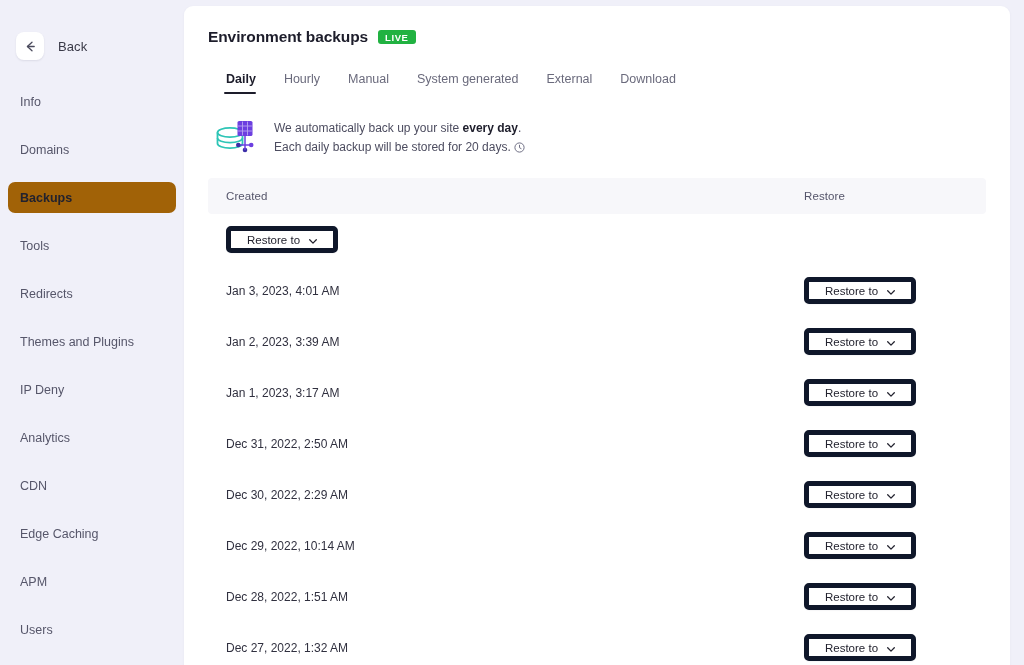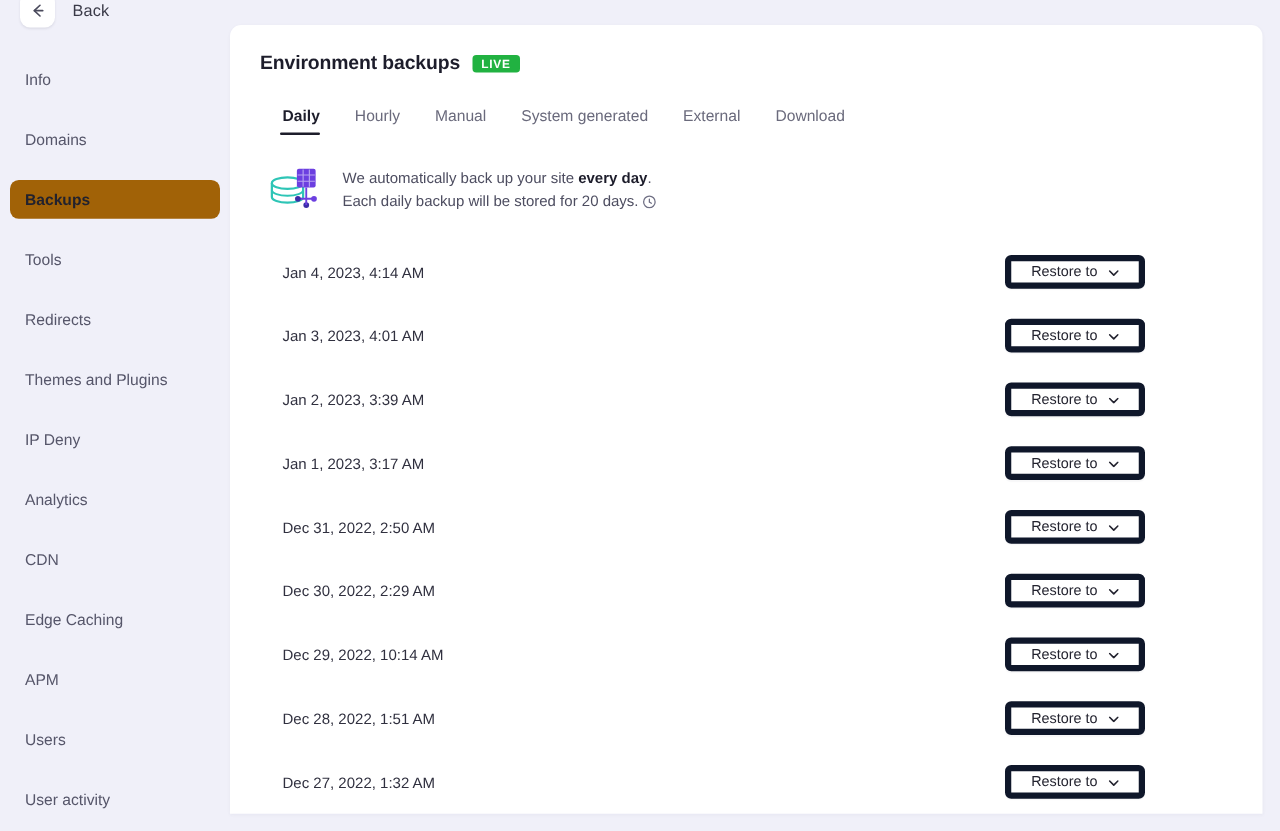--- a/index.html
+++ b/index.html
@@ -8,21 +8,20 @@
     overflow: hidden;
     background: #f0f0f9;
     font-family: "Liberation Sans", sans-serif;
     -webkit-font-smoothing: antialiased;
   }
   .app {
     position: relative;
     width: 1024px; height: 665px;
     display: flex;
     background: #f0f0f9;
-    align-items: center;
   }
 
   
   .sidebar {
     width: 184px;
     flex: 0 0 184px;
     background: #f0f0f9;
     padding-top: 32px;
     display: flex;
     flex-direction: column;
@@ -333,25 +332,28 @@
               <svg width="11" height="11" viewBox="0 0 11 11" aria-hidden="true">
                 <circle cx="5.5" cy="5.5" r="4.6" fill="none" stroke="#6f6f84" stroke-width="1"></circle>
                 <path d="M5.5 3.2 V5.7 L7.1 6.6" fill="none" stroke="#6f6f84" stroke-width="1" stroke-linecap="round"></path>
               </svg>
             </span>
           </div>
         </div>
       </div>
 
       <div class="table">
+        <div class="thead">
+          <div class="th th-created">Created</div>
+          <div class="th th-restore">Restore</div>
+        </div>
 
         <div>
 
           <div class="trow">
-            <div class="td-created">Jan 4, 2023, 4:14 AM</div>
             <div class="td-restore">
               <button class="restore-btn">
                 <span>Restore to</span>
                 <span class="chev">
                   <svg width="8" height="5" viewBox="0 0 8 5" aria-hidden="true">
                       <path d="M0.7 0.8 L4 4.1 L7.3 0.8" fill="none" stroke="#23232f" stroke-width="1.3" stroke-linecap="round" stroke-linejoin="round"></path>
                     </svg>
                 </span>
               </button>
             </div>

